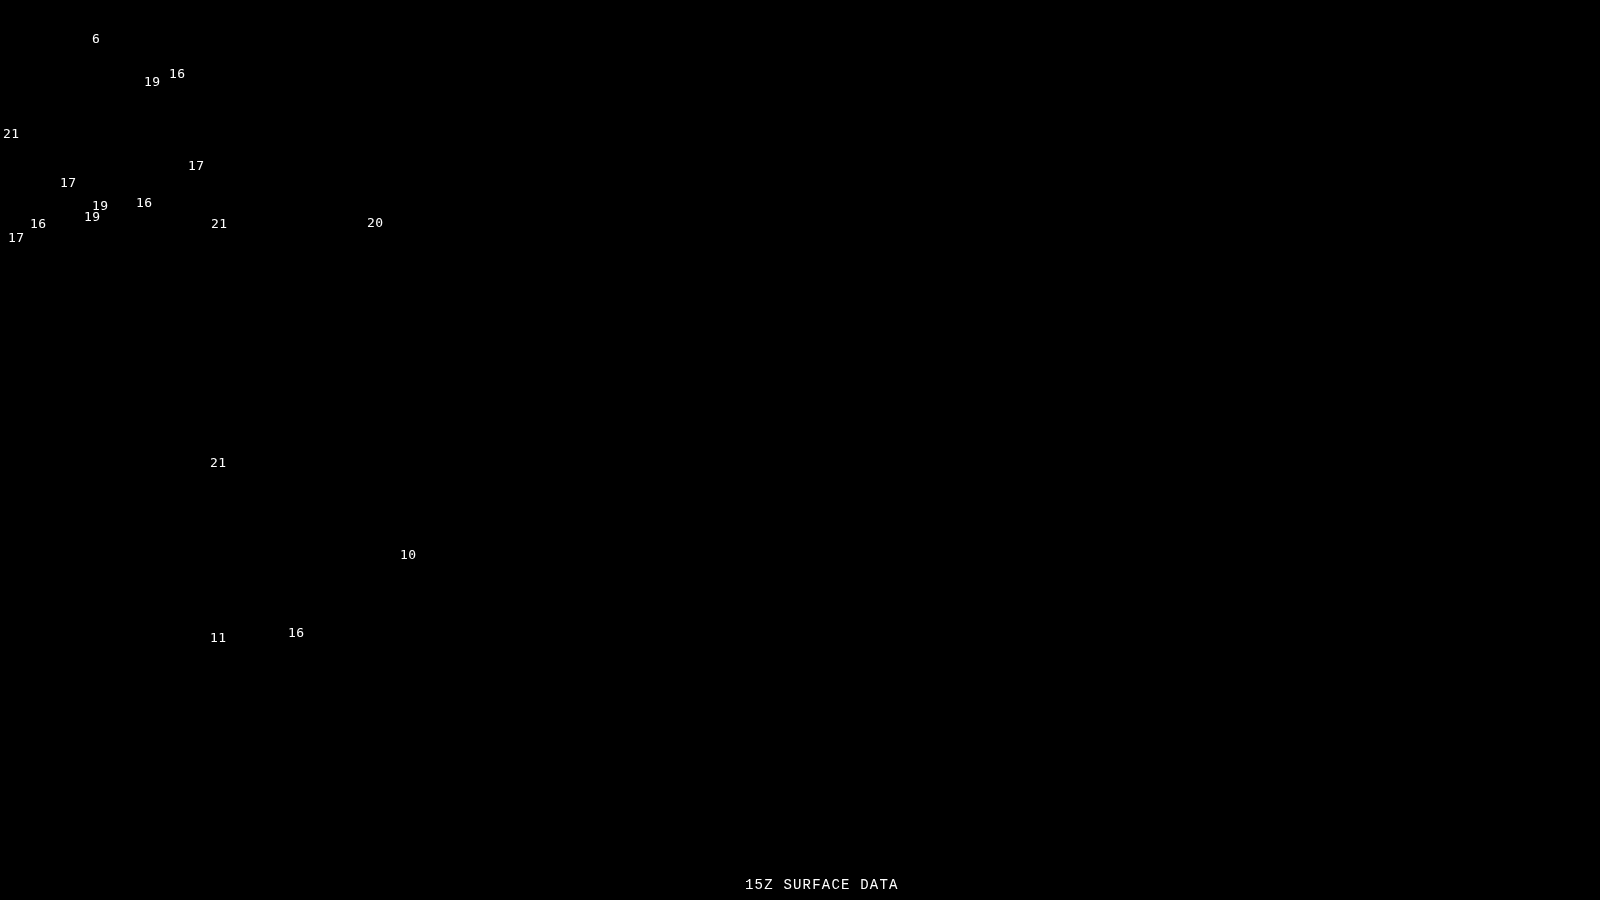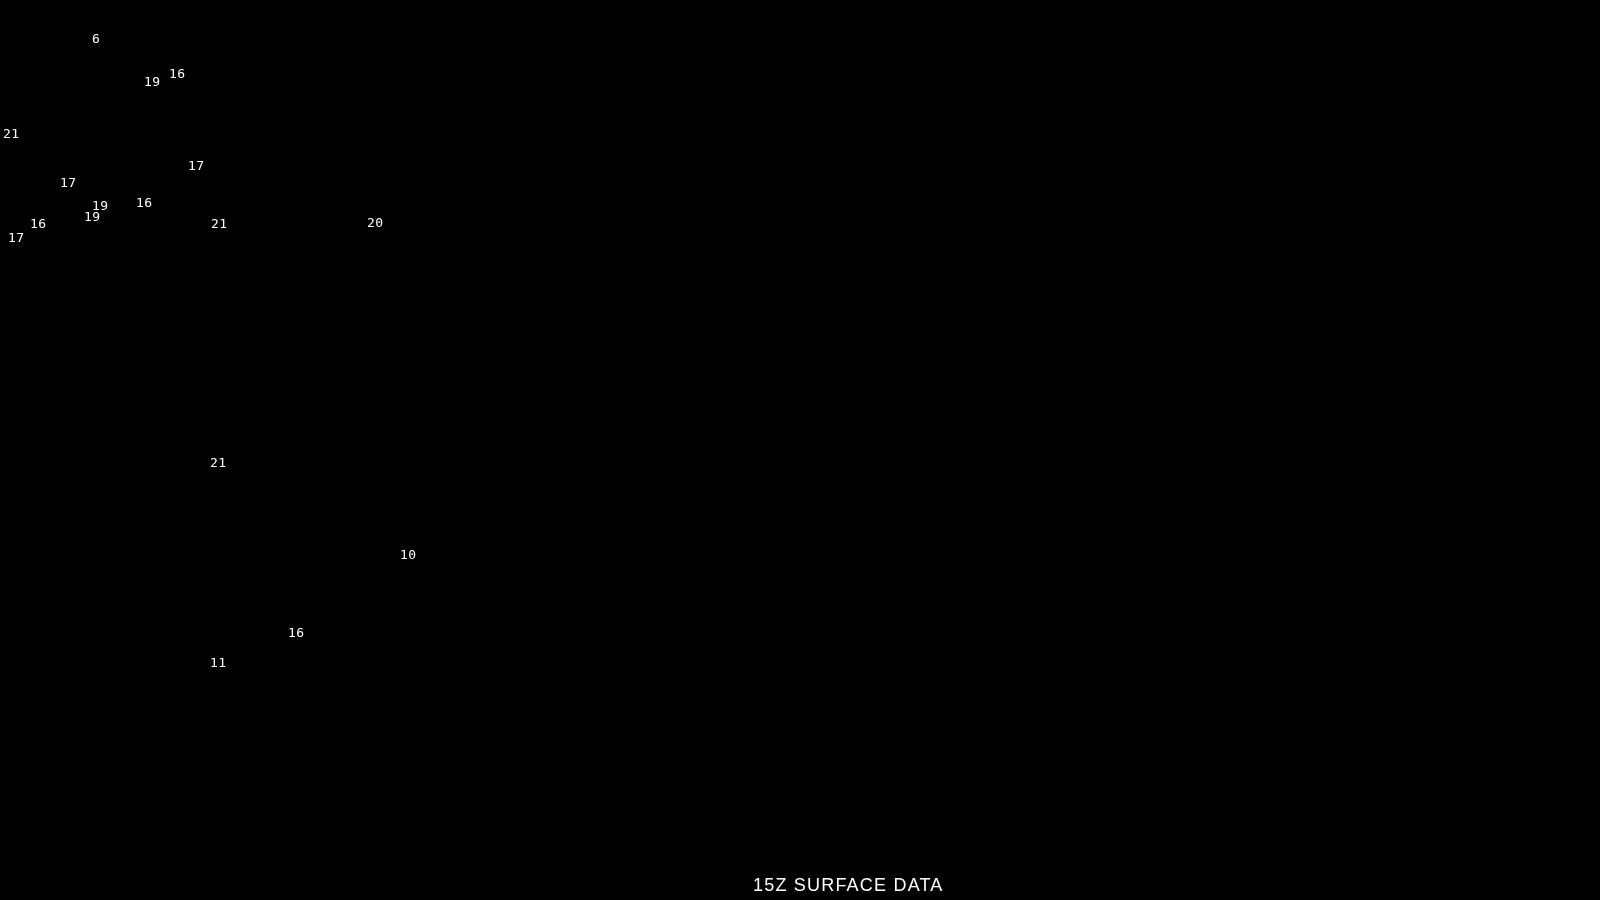--- a/index.html
+++ b/index.html
@@ -25,26 +25,25 @@
     font-family: "DejaVu Sans Mono", monospace;
     font-size: 13px;
     line-height: 13px;
     letter-spacing: 0.5px;
     white-space: nowrap;
     -webkit-font-smoothing: none;
   }
   .map-caption {
     position: absolute;
     color: #ffffff;
-    font-family: Liberation Sans, sans-serif;
-    font-size: 18px;
+    font-family: Liberation Mono, monospace;
+    font-size: 14px;
     line-height: 13px;
     letter-spacing: 1.2px;
     white-space: nowrap;
-    margin-left: 8px;
   }
 </style>
 </head>
 <body>
 
 <div id="map-canvas" style="background: rgb(0, 0, 0); width: 1600px; height: 900px;">
 
   <div class="map-caption" style="left: 745px; top: 879px; color: rgb(255, 255, 255);">15Z SURFACE DATA</div>
 <div class="station-ob" style="left: 92px; top: 32px; color: rgb(255, 255, 255);">6</div>
     <div class="station-ob" style="left: 144px; top: 75px; color: rgb(255, 255, 255);">19</div>
@@ -55,14 +54,14 @@
     <div class="station-ob" style="left: 92px; top: 199px; color: rgb(255, 255, 255);">19</div>
     <div class="station-ob" style="left: 136px; top: 196px; color: rgb(255, 255, 255);">16</div>
     <div class="station-ob" style="left: 30px; top: 217px; color: rgb(255, 255, 255);">16</div>
     <div class="station-ob" style="left: 84px; top: 210px; color: rgb(255, 255, 255);">19</div>
     <div class="station-ob" style="left: 211px; top: 217px; color: rgb(255, 255, 255);">21</div>
     <div class="station-ob" style="left: 367px; top: 216px; color: rgb(255, 255, 255);">20</div>
     <div class="station-ob" style="left: 8px; top: 231px; color: rgb(255, 255, 255);">17</div>
     <div class="station-ob" style="left: 210px; top: 456px; color: rgb(255, 255, 255);">21</div>
     <div class="station-ob" style="left: 400px; top: 518px; color: rgb(255, 255, 255); margin-top: 30px;">10</div>
     <div class="station-ob" style="left: 288px; top: 626px; color: rgb(255, 255, 255);">16</div>
-    <div class="station-ob" style="left: 210px; top: 656px; color: rgb(255, 255, 255);">11</div>
+    <div class="station-ob" style="left: 210px; top: 631px; color: rgb(255, 255, 255);">11</div>
   </div>
 
 </body></html>

